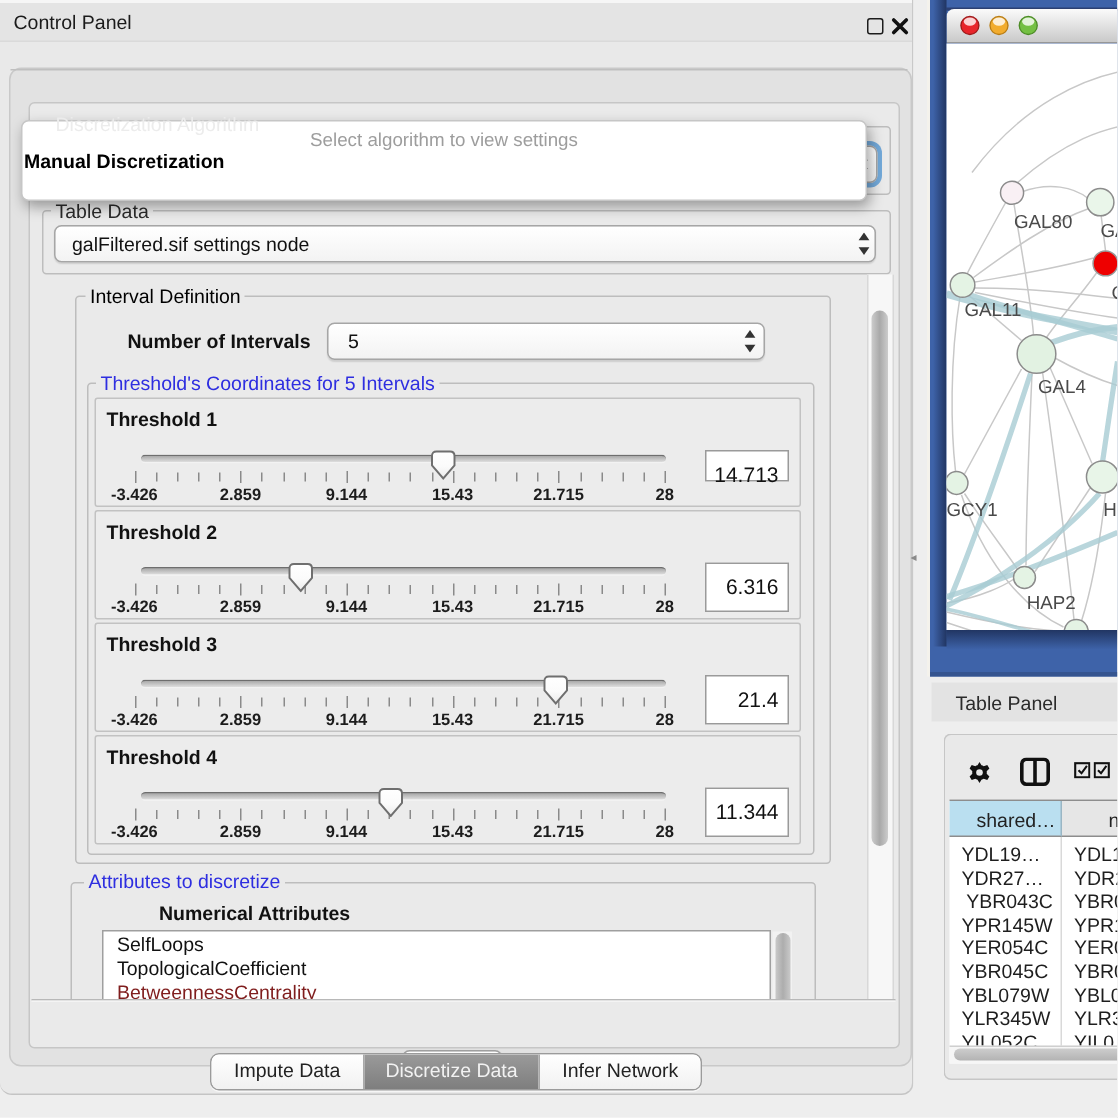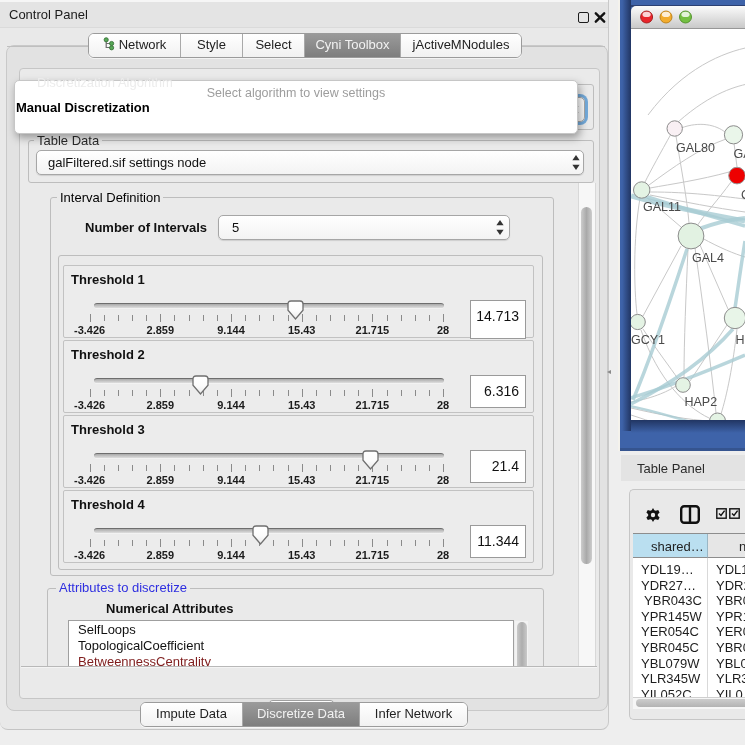--- a/index.html
+++ b/index.html
@@ -20,26 +20,20 @@
     <div style="position:absolute;left:0px;top:0px;width:608px;height:27px;background:#e4e4e4;border-bottom:1px solid #dadada;"></div>
     <div style="position:absolute;left:0px;top:0px;width:608px;height:2px;background:#f6f6f6;"></div>
     <div style="position:absolute;left:9px;top:7px;width:200px;height:16px;font-size:13px;color:#1b1b1b;">Control Panel</div>
     <div style="position:absolute;left:578px;top:12px;width:11px;height:11px;border:1.8px solid #1c1c1c;border-radius:2px;background:transparent;box-sizing:border-box;"></div>
     <svg style="position:absolute;left:594px;top:11px;width:12px;height:13px;" viewBox="0 0 12 13">
       <path d="M1.8 2.3 L10.2 10.7 M10.2 2.3 L1.8 10.7" stroke="#111" stroke-width="2.4" stroke-linecap="round"></path>
     </svg>
     <div style="position:absolute;left:6px;top:45px;width:600px;height:664px;background:#e2e2e2;border:1px solid #c9c9c9;border-radius:8px;"></div>
     <div style="position:absolute;left:7px;top:46px;width:598px;height:1px;background:#bfbfbf;"></div>
     <div style="position:absolute;left:19px;top:68px;width:579px;height:629px;background:#eaeaea;border:1px solid #c6c6c6;border-radius:4px;"></div>
-    <div style="position:absolute;left:88px;top:33px;width:432px;height:23px;border:1px solid #9b9b9b;border-radius:6px;overflow:hidden;white-space:nowrap;background:#fff;box-shadow:0 1px 0 rgba(255,255,255,.6);"><div class="seg" style="width:92px;"><svg width="13" height="14" viewBox="0 0 13 14" style="vertical-align:-2px;margin-right:3px;">
-          <path d="M3.2 3.5 V11 M3.2 6.5 H8.2 M3.2 10.5 H8.2" stroke="#6c6c6c" stroke-width="1.2" fill="none"></path>
-          <circle cx="3.2" cy="2.8" r="2.1" fill="#57a757" stroke="#2e6b2e" stroke-width="0.8"></circle>
-          <circle cx="8.6" cy="6.5" r="2.1" fill="#57a757" stroke="#2e6b2e" stroke-width="0.8"></circle>
-          <circle cx="8.6" cy="10.8" r="2.1" fill="#57a757" stroke="#2e6b2e" stroke-width="0.8"></circle>
-        </svg>Network</div><div class="seg" style="width:62px;">Style</div><div class="seg" style="width:62px;">Select</div><div class="seg sel" style="width:96px;">Cyni Toolbox</div><div class="seg" style="width:120px;border-right:none;">jActiveMNodules</div></div>
     <div style="position:absolute;left:28px;top:84px;width:564px;height:44px;border:1px solid #bdbdbd;border-radius:3px;"></div>
     <div class="combo" style="position:absolute;left:36px;top:97px;width:549px;height:25px;box-shadow:0 0 0 3px rgba(94,158,214,0.85);"></div>
     <svg style="position:absolute;left:570px;top:101px;width:9px;height:17px;" viewBox="0 0 9 17">
       <path d="M4.5 0 L8.5 6 H0.5 Z" fill="#444"></path>
       <path d="M4.5 17 L8.5 11 H0.5 Z" fill="#444"></path>
     </svg>
     <div style="position:absolute;left:28px;top:140px;width:564px;height:41px;border:1px solid #bdbdbd;border-radius:3px;"></div>
     <div style="position:absolute;left:34px;top:133px;font-size:13px;color:#2b2b2b;background:#eaeaea;padding:0 3px;">Table Data</div>
     <div class="combo" style="position:absolute;left:36px;top:150px;width:548px;height:25px;line-height:24px;padding-left:11px;">galFiltered.sif settings node</div>
     <svg style="position:absolute;left:572px;top:155px;width:8px;height:15px;" viewBox="0 0 8 15">
@@ -49,20 +43,21 @@
     <div style="position:absolute;left:21px;top:183px;width:556px;height:483px;overflow:hidden;">
       <div class="gbox" style="position:absolute;left:29px;top:14px;width:502px;height:377px;"></div>
       <div style="position:absolute;left:36px;top:7px;font-size:13px;color:#000000;background:#eaeaea;padding:0 3px;z-index:2;">Interval Definition</div>
       <div style="position:absolute;left:64px;top:37px;font-size:13px;font-weight:bold;color:#111;">Number of Intervals</div>
       <div class="combo" style="position:absolute;left:197px;top:32px;width:292px;height:25px;line-height:24px;padding-left:13px;">5</div>
       <svg style="position:absolute;left:475px;top:37px;width:8px;height:15px;" viewBox="0 0 8 15">
         <path d="M4 0 L7.6 5.2 H0.4 Z" fill="#333"></path>
         <path d="M4 15 L7.6 9.8 H0.4 Z" fill="#333"></path>
       </svg>
       <div class="gbox" style="position:absolute;left:37px;top:72px;width:483px;height:313px;"></div>
+      <div style="position:absolute;left:43px;top:65px;font-size:13px;color:#2e2ee0;background:#eaeaea;padding:0 3px;z-index:2;">Threshold's Coordinates for 5 Intervals</div>
       <div style="position:absolute;left:42px;top:82px;width:469px;height:71px;background:#ececec;border:1px solid #c2c2c2;border-radius:2px;"></div>
       <div style="position:absolute;left:50px;top:89px;font-size:13px;font-weight:bold;color:#111;">Threshold 1</div>
       <div style="position:absolute;left:73px;top:120px;width:350px;height:6px;box-sizing:border-box;border-top:1px solid #6e6e6e;border-bottom:1px solid #f2f2f2;background:linear-gradient(#a9a9a9,#dedede);border-radius:3px;"></div>
       <div class="tick" style="position:absolute;left:68.6px;top:131px;width:1px;height:8px;"></div>
       <div class="tick" style="position:absolute;left:82.7px;top:132px;width:1px;height:6px;"></div>
       <div class="tick" style="position:absolute;left:96.9px;top:132px;width:1px;height:6px;"></div>
       <div class="tick" style="position:absolute;left:111.0px;top:132px;width:1px;height:6px;"></div>
       <div class="tick" style="position:absolute;left:125.19999999999999px;top:132px;width:1px;height:6px;"></div>
       <div class="tick" style="position:absolute;left:139.3px;top:131px;width:1px;height:8px;"></div>
       <div class="tick" style="position:absolute;left:153.4px;top:132px;width:1px;height:6px;"></div>
@@ -94,21 +89,21 @@
       <svg style="position:absolute;left:265.5px;top:117px;width:17px;height:20px;" viewBox="0 0 17 20" preserveAspectRatio="none">
         <path d="M4 1 H13 Q16 1 16 4 V10.2 L8.5 19 L1 10.2 V4 Q1 1 4 1 Z" fill="url(#tg0)" stroke="#6f6f6f" stroke-width="1.3"></path>
         <defs>
           <linearGradient id="tg0" x1="0" y1="0" x2="0" y2="1">
             <stop offset="0" stop-color="#ffffff"></stop>
             <stop offset="0.55" stop-color="#fbfbfb"></stop>
             <stop offset="1" stop-color="#ebebeb"></stop>
           </linearGradient>
         </defs>
       </svg>
-      <div style="position:absolute;left:449px;top:117px;width:56px;height:39px;box-sizing:border-box;background:#fff;border:1px solid #9a9a9a;font-size:14px;color:#111;text-align:right;line-height:31px;padding-right:6px;">14.713</div>
+      <div style="position:absolute;left:449px;top:117px;width:56px;height:21px;box-sizing:border-box;background:#fff;border:1px solid #9a9a9a;font-size:14px;color:#111;text-align:right;line-height:31px;padding-right:6px;">14.713</div>
       <div style="position:absolute;left:42px;top:157px;width:469px;height:71px;background:#ececec;border:1px solid #c2c2c2;border-radius:2px;"></div>
       <div style="position:absolute;left:50px;top:164px;font-size:13px;font-weight:bold;color:#111;">Threshold 2</div>
       <div style="position:absolute;left:73px;top:195px;width:350px;height:6px;box-sizing:border-box;border-top:1px solid #6e6e6e;border-bottom:1px solid #f2f2f2;background:linear-gradient(#a9a9a9,#dedede);border-radius:3px;"></div>
       <div class="tick" style="position:absolute;left:68.6px;top:206px;width:1px;height:8px;"></div>
       <div class="tick" style="position:absolute;left:82.7px;top:207px;width:1px;height:6px;"></div>
       <div class="tick" style="position:absolute;left:96.9px;top:207px;width:1px;height:6px;"></div>
       <div class="tick" style="position:absolute;left:111.0px;top:207px;width:1px;height:6px;"></div>
       <div class="tick" style="position:absolute;left:125.19999999999999px;top:207px;width:1px;height:6px;"></div>
       <div class="tick" style="position:absolute;left:139.3px;top:206px;width:1px;height:8px;"></div>
       <div class="tick" style="position:absolute;left:153.4px;top:207px;width:1px;height:6px;"></div>

